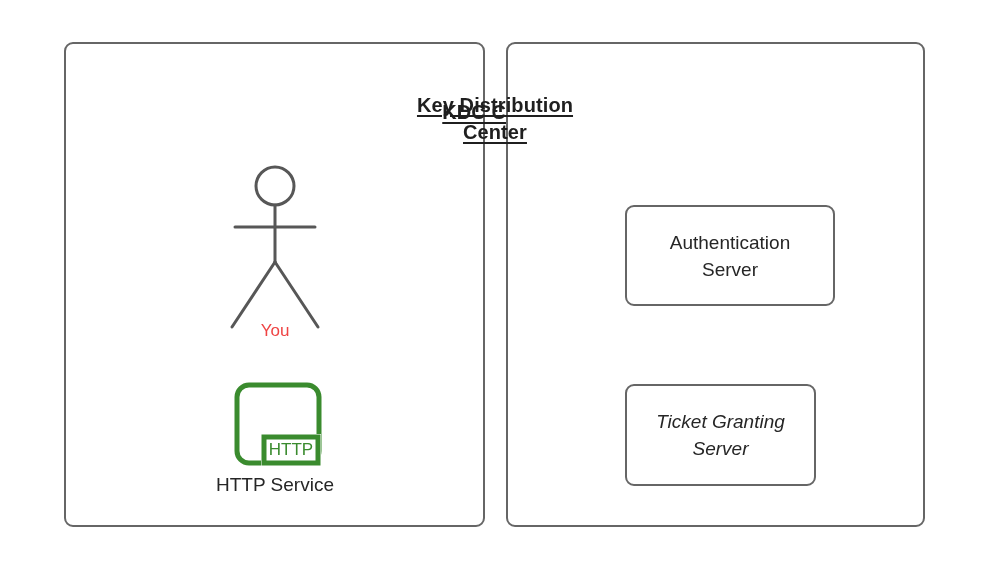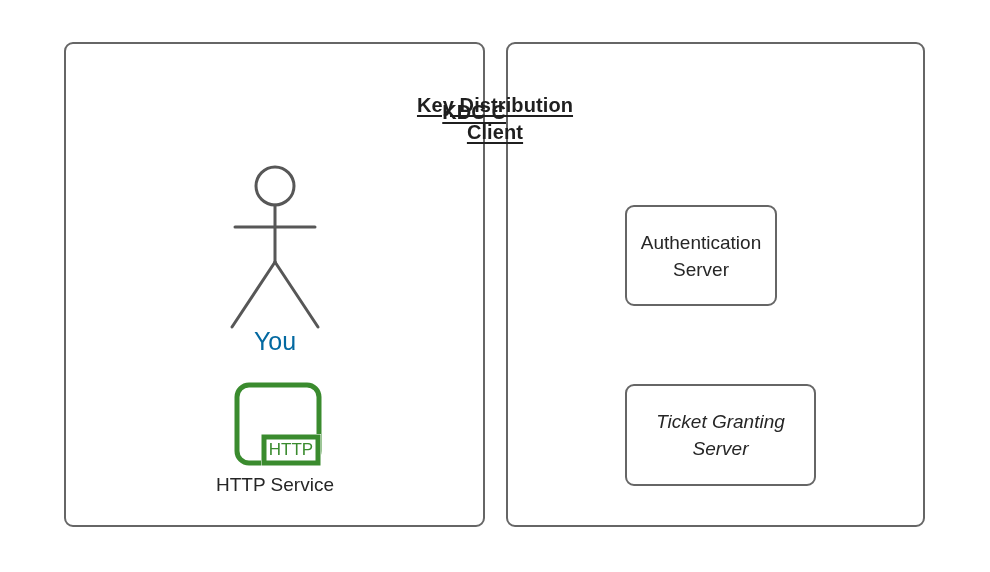--- a/index.html
+++ b/index.html
@@ -69,26 +69,26 @@
     left: 205px;
     top: 160px;
     width: 140px;
     height: 175px;
   }
   .actor svg { display: block; }
 
   .actor-label {
     position: absolute;
     left: 205px;
-    top: 328px;
+    top: 318px;
     width: 140px;
     text-align: center;
-    font-size: 25px;
+    font-size: 17px;
     line-height: 26px;
-    color: #0369a1;
+    color: #ef4444;
   }
 
   
   .http-icon {
     position: absolute;
     left: 228px;
     top: 378px;
     width: 95px;
     height: 92px;
   }
@@ -116,21 +116,21 @@
     align-items: center;
     justify-content: center;
     text-align: center;
     font-size: 19px;
     line-height: 27px;
     color: #262626;
   }
   .server-auth {
     left: 625px;
     top: 205px;
-    width: 152px;
+    width: 210px;
     height: 101px;
   }
   .server-tgs {
     left: 625px;
     top: 384px;
     width: 191px;
     height: 102px;
     font-style: italic;
   }
   .server-box .server-text {
@@ -184,21 +184,21 @@
 
   <div class="http-label">
     <span>HTTP Service</span>
   </div>
 
   <div class="panel panel-right">
   </div>
 
   <div class="panel-title title-right">
     <span>Key Distribution</span><br>
-    <span>Client</span>
+    <span>Center</span>
   </div>
 
   <div class="server-box server-auth">
     <span class="server-text">
       <span>Authentication</span><br>
       <span>Server</span>
     </span>
   </div>
 
   <div class="server-box server-tgs">

